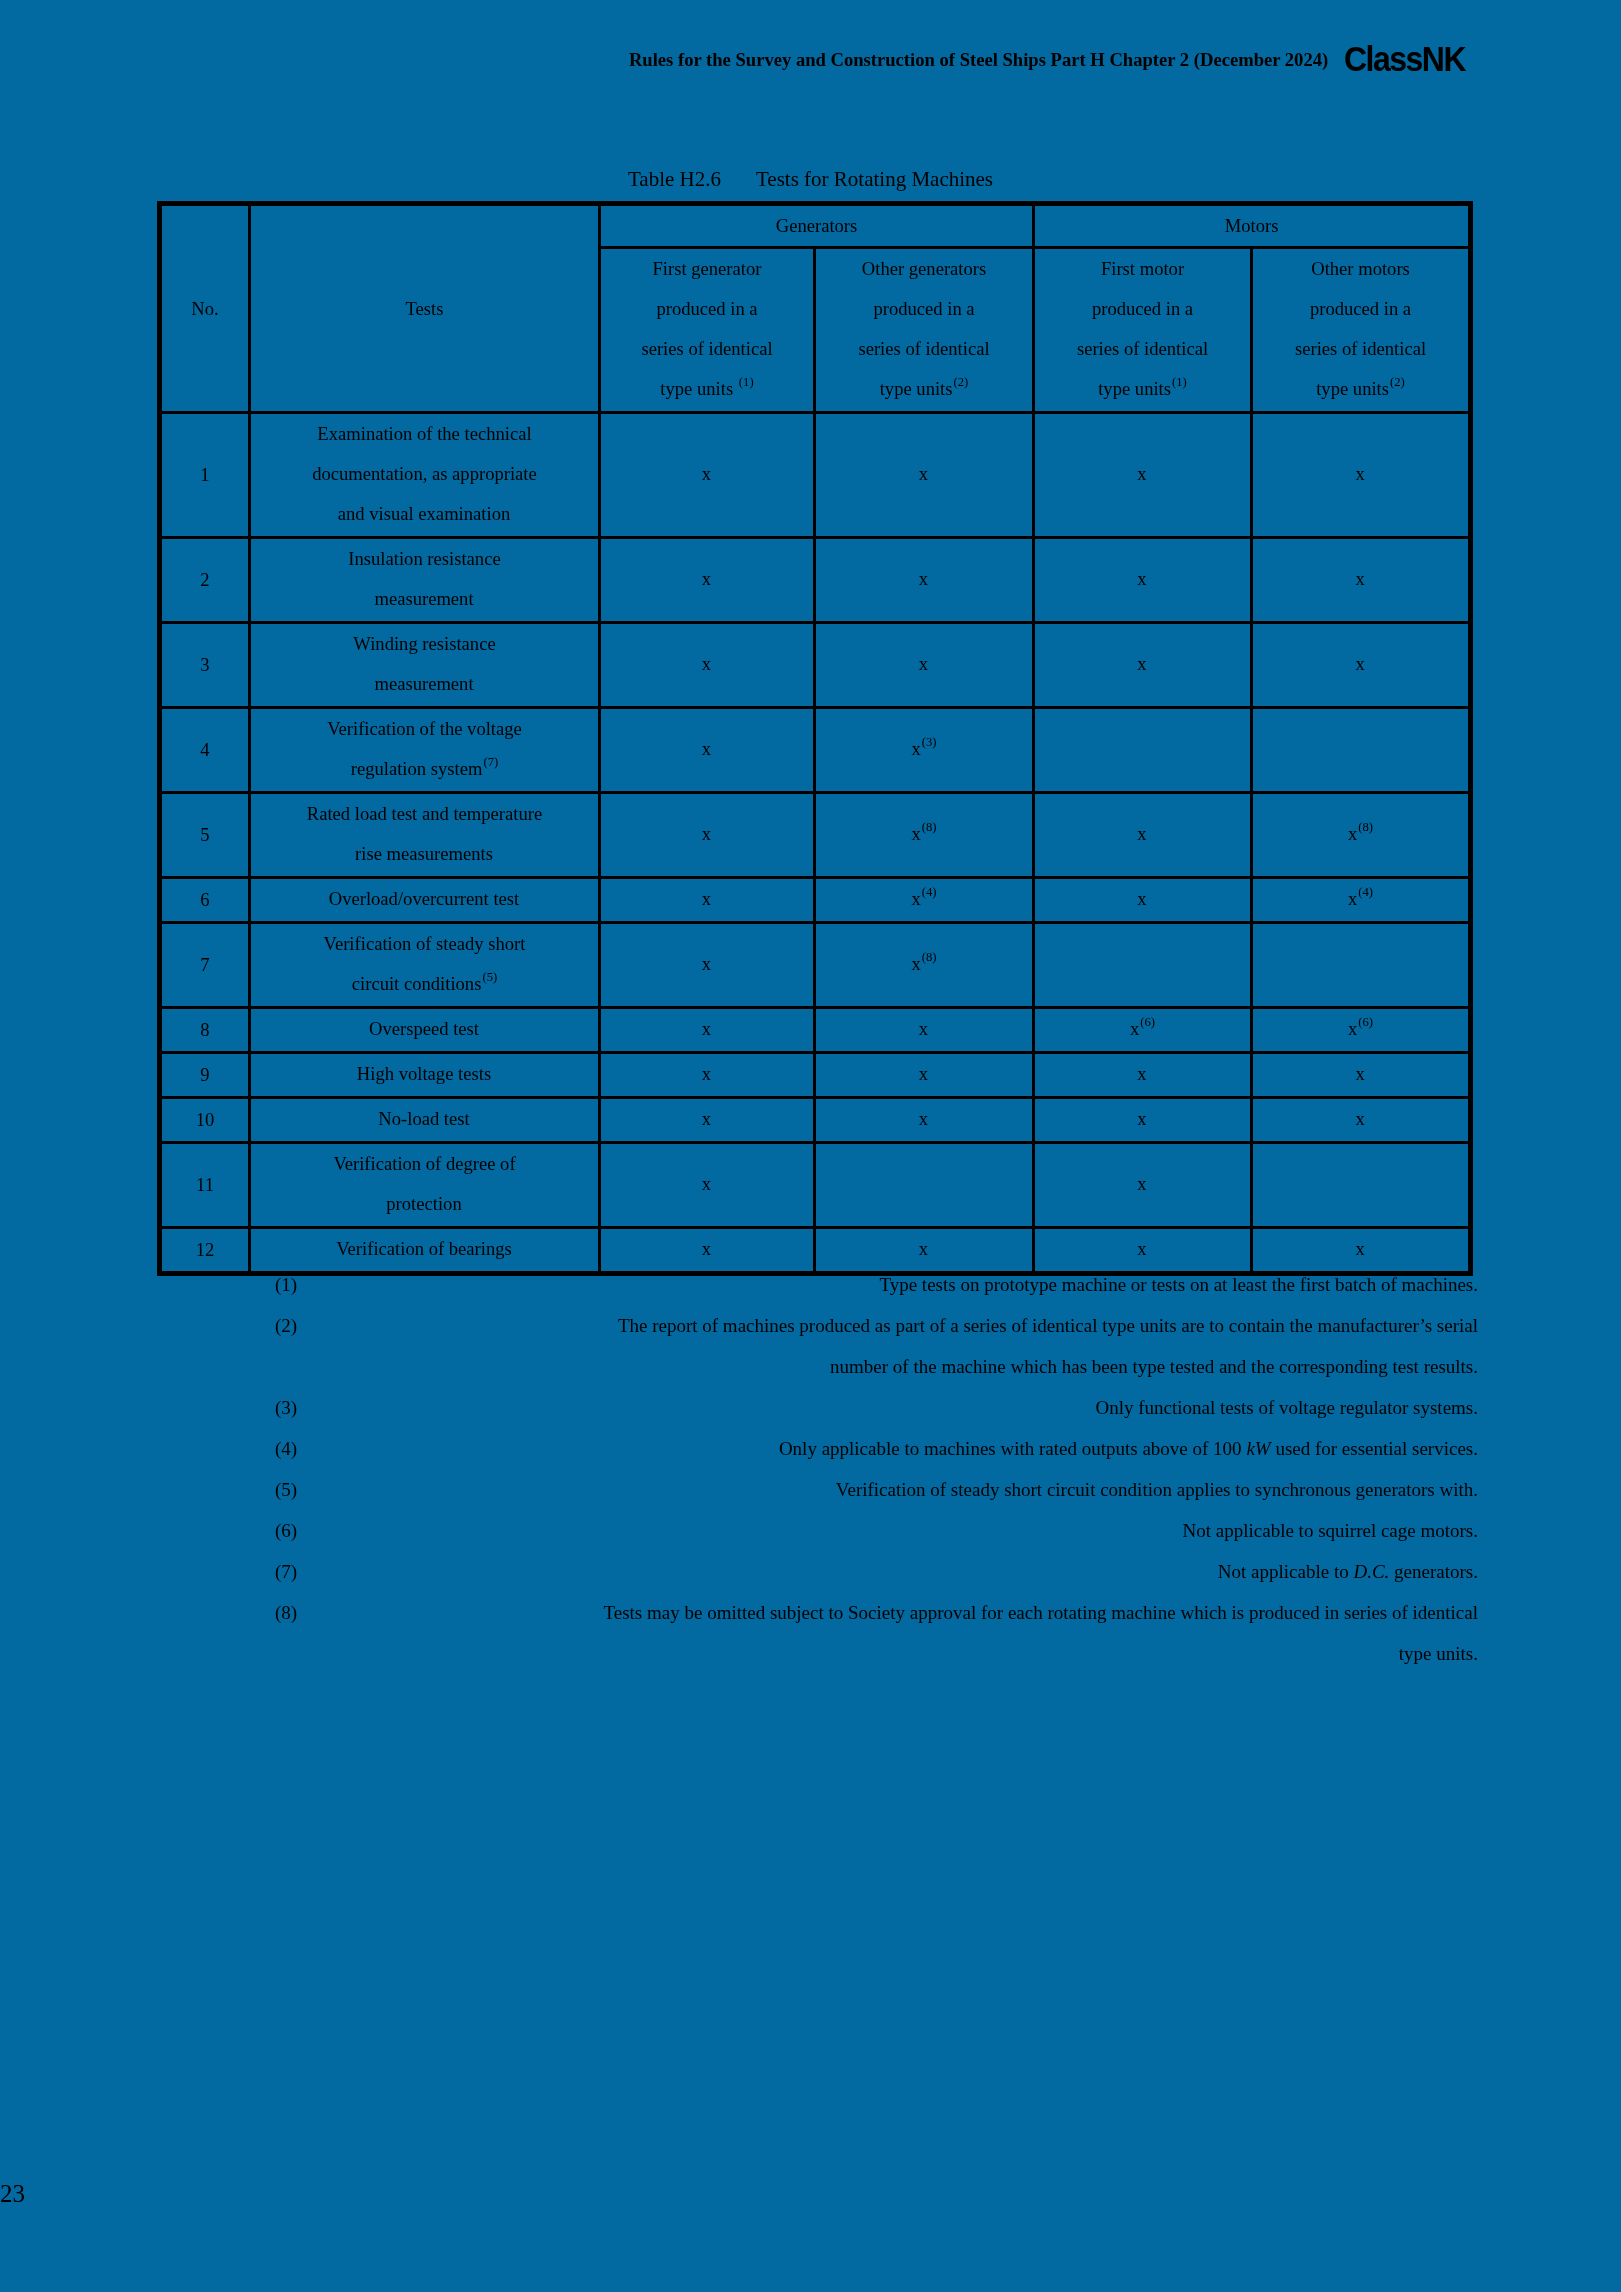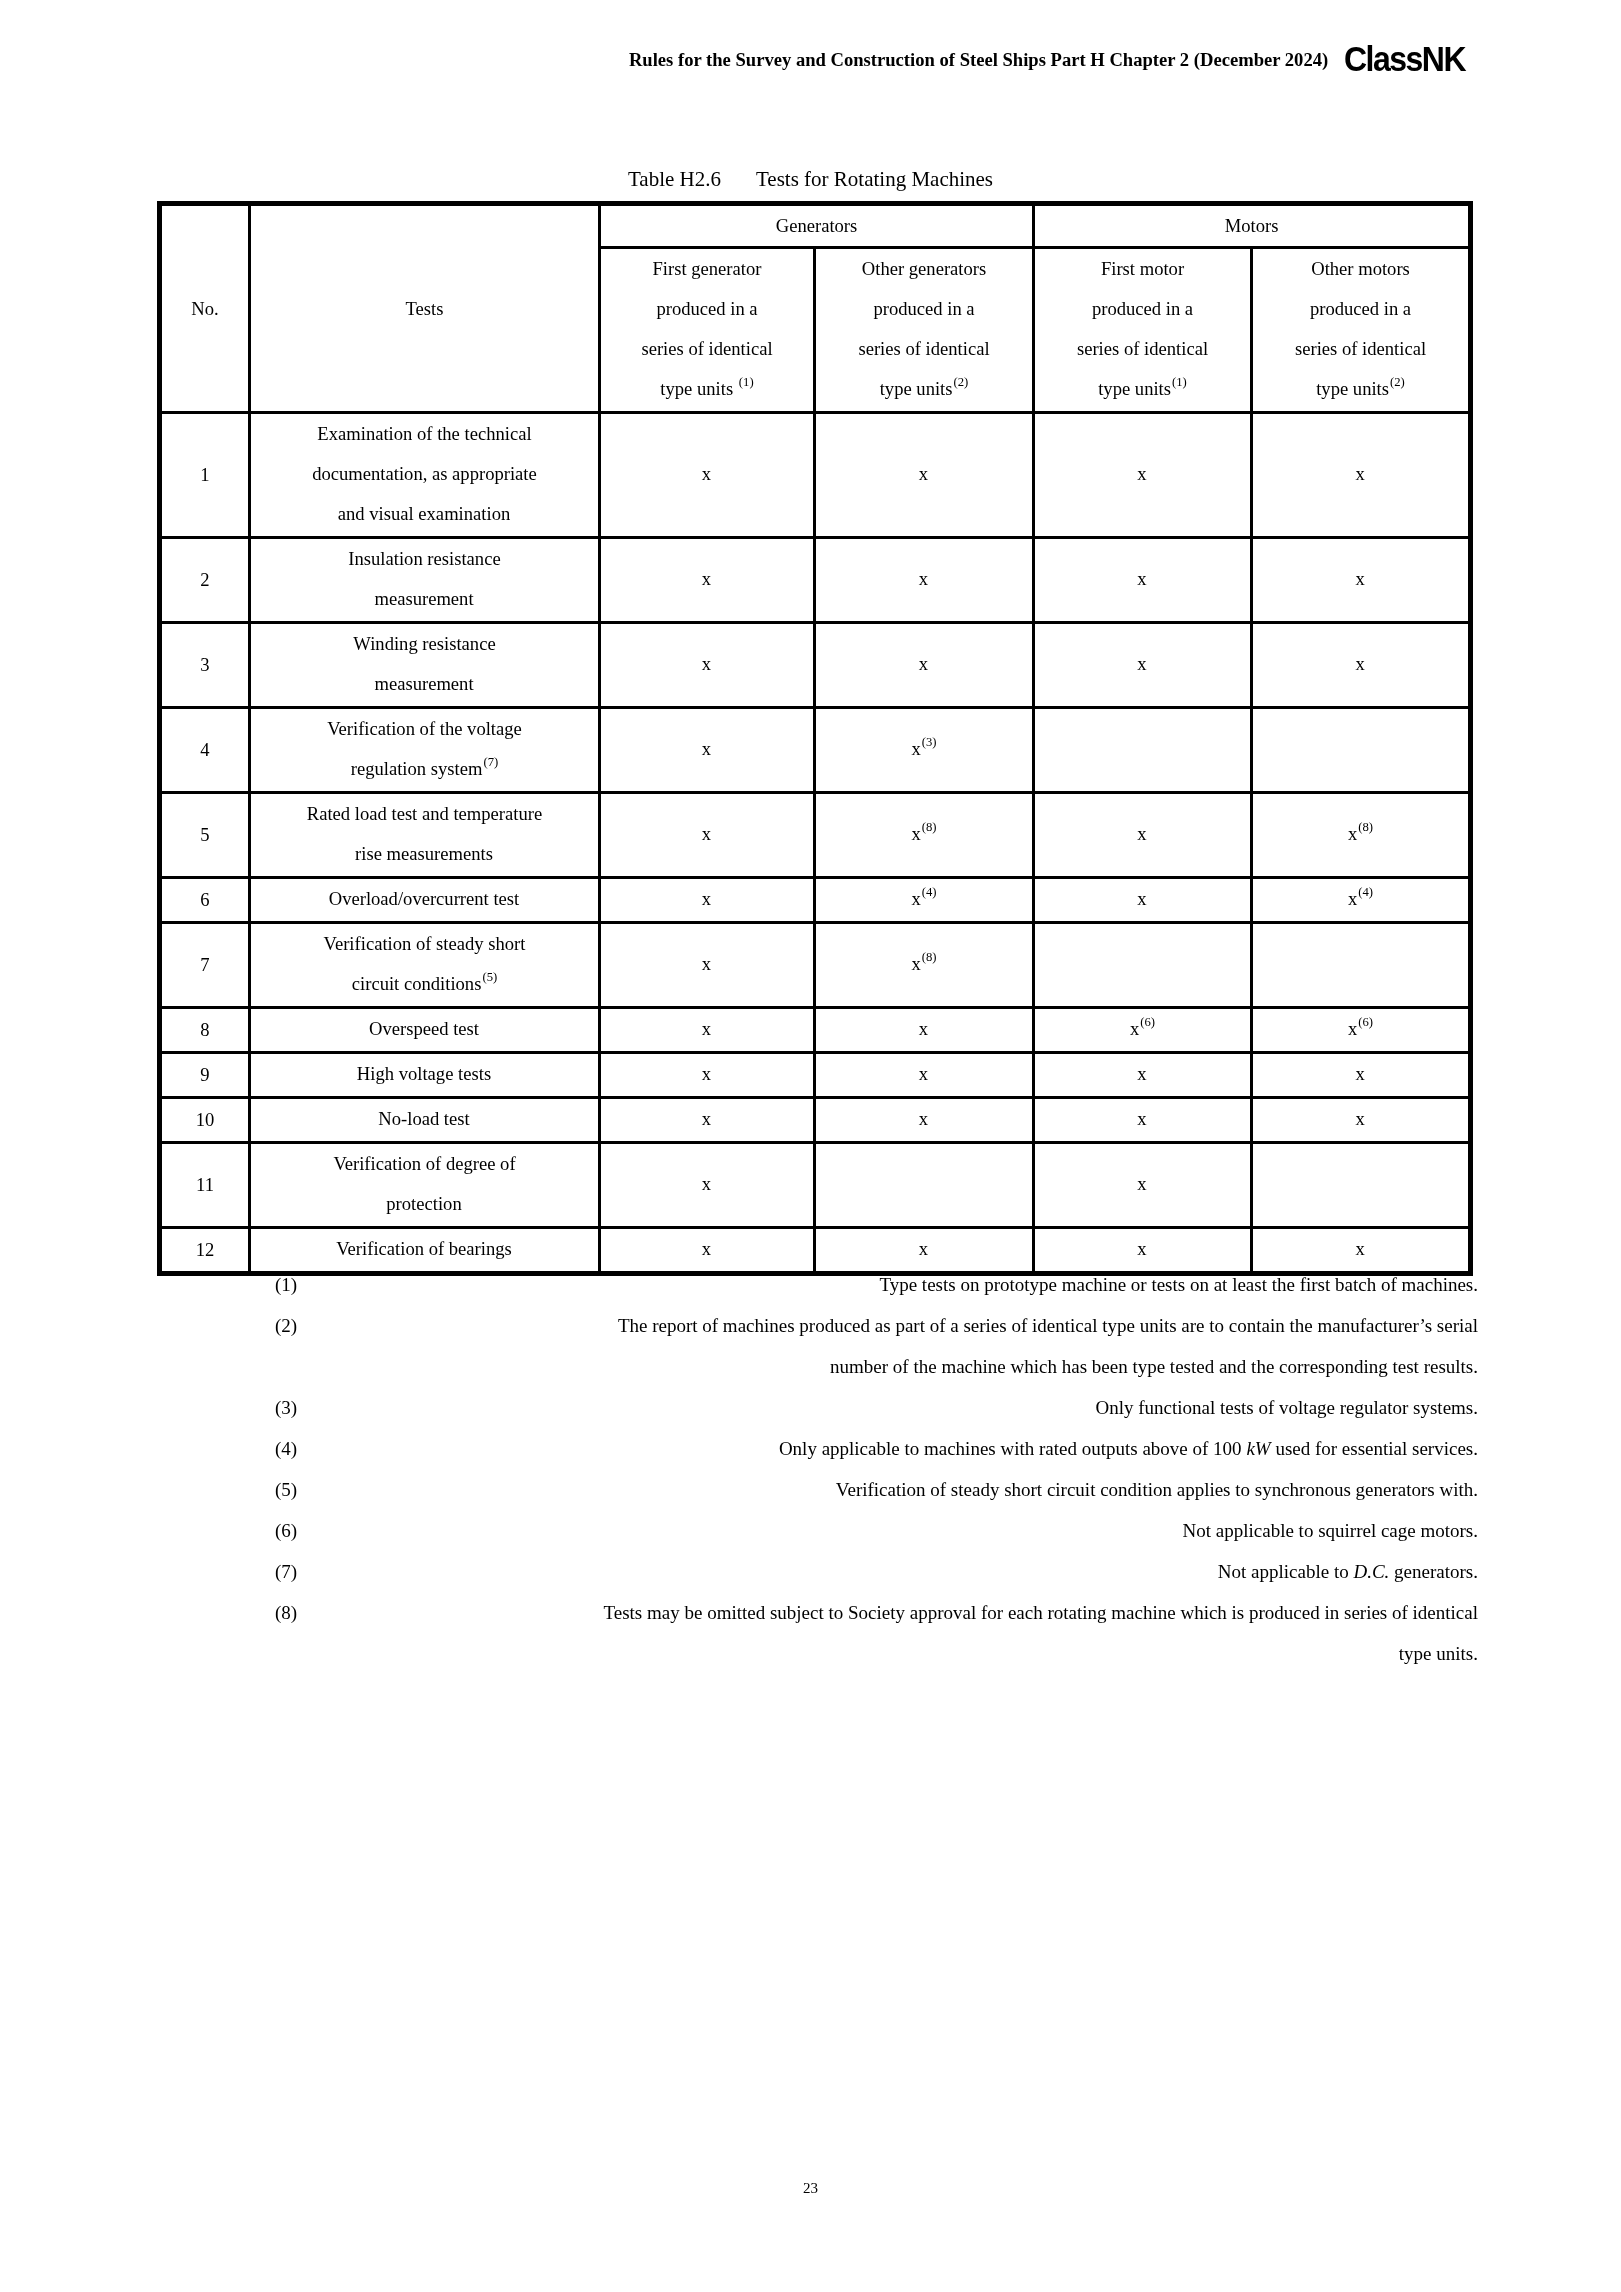--- a/index.html
+++ b/index.html
@@ -2,21 +2,21 @@
 <html><head>
 <meta charset="utf-8">
 <style>
   * { margin: 0; padding: 0; box-sizing: border-box; }
   html, body { background: #e8e8e8; }
   .page {
     position: relative;
     width: 1621px;
     height: 2293px;
     margin: 0 auto;
-    background: #ffffff;
+    background: #0369a1;
     color: #000000;
     font-family: "Liberation Serif", serif;
     overflow: hidden;
   }
 
   
   .doc-header {
     position: absolute;
     top: 41px;
     right: 156px;
@@ -100,22 +100,21 @@
   .note-marker { flex: 0 0 46px; }
   .note-text { flex: 1; text-align: right; }
   .note-text .em { font-style: italic; }
 
   
   .page-number {
     position: absolute;
     top: 2180px;
     left: 0;
     width: 100%;
-    text-align: center;
-    font-size: 15px;
+    font-size: 25px;
   }
 </style>
 </head>
 <body>
 
 <div class="page">
 
   <div class="doc-header">
     <span class="doc-header-title">Rules for the Survey and Construction of Steel Ships Part H Chapter 2 (December 2024)</span>
     <span class="classnk-logo">ClassNK</span>

